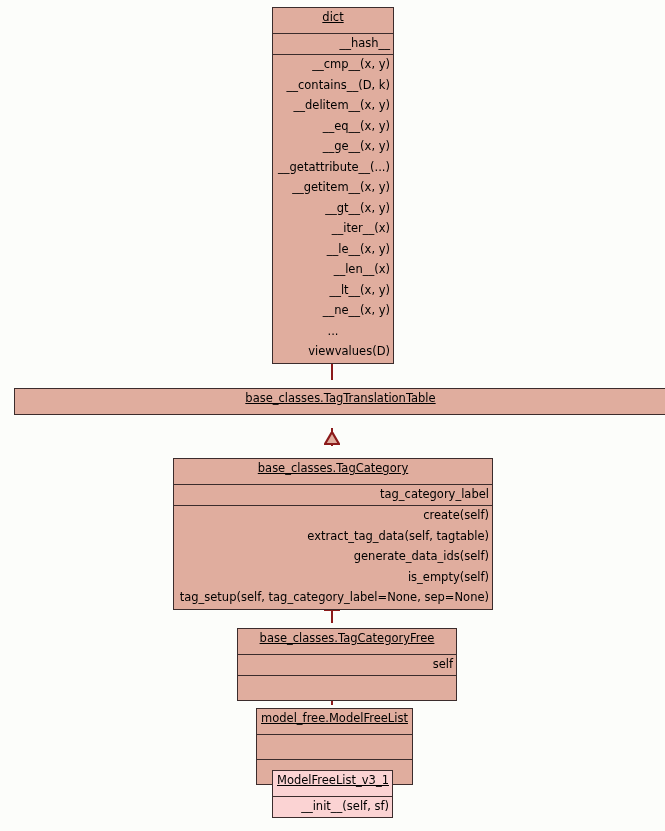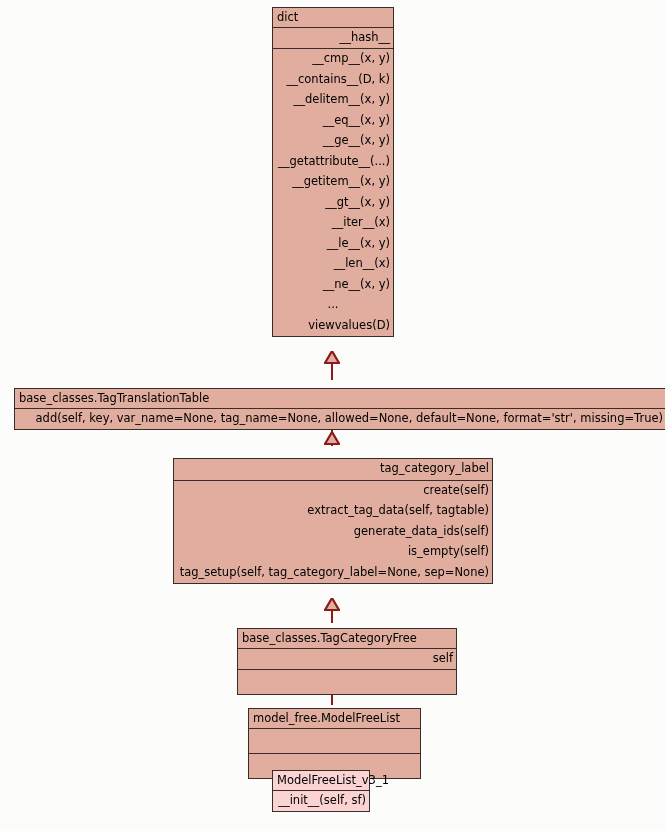--- a/index.html
+++ b/index.html
@@ -33,23 +33,24 @@
   .uml-class.light {
     background: #fbd3d3;
   }
   .compartment {
     box-sizing: border-box;
   }
   .compartment + .compartment {
     border-top: 1px solid #3b2c2c;
   }
   .cname {
-    text-align: left;
-    padding: 4px 4px 3px 4px;
+    text-align: center;
+    padding: 4px 4px 9px 4px;
     white-space: nowrap;
+    text-decoration: underline;
   }
   .row {
     padding: 4px 3px 5px 3px;
     white-space: nowrap;
     text-align: right;
   }
   .row.center {
     text-align: center;
   }
   .row.empty {
@@ -126,36 +127,37 @@
       <div class="row">__contains__(D, k)</div>
       <div class="row">__delitem__(x, y)</div>
       <div class="row">__eq__(x, y)</div>
       <div class="row">__ge__(x, y)</div>
       <div class="row">__getattribute__(...)</div>
       <div class="row">__getitem__(x, y)</div>
       <div class="row">__gt__(x, y)</div>
       <div class="row">__iter__(x)</div>
       <div class="row">__le__(x, y)</div>
       <div class="row">__len__(x)</div>
+      <div class="row">__lt__(x, y)</div>
       <div class="row">__ne__(x, y)</div>
       <div class="row center">...</div>
       <div class="row">viewvalues(D)</div>
     </div>
   </div>
 
   <div class="uml-class" style="left:14px; top:388px; width:653px;">
     <div class="compartment">
       <div class="cname">base_classes.TagTranslationTable</div>
     </div>
-    <div class="compartment">
-      <div class="row">add(self, key, var_name=None, tag_name=None, allowed=None, default=None, format='str', missing=True)</div>
-    </div>
   </div>
 
   <div class="uml-class" style="left:173px; top:458px; width:320px;">
+    <div class="compartment">
+      <div class="cname">base_classes.TagCategory</div>
+    </div>
     <div class="compartment">
       <div class="row">tag_category_label</div>
     </div>
     <div class="compartment">
       <div class="row">create(self)</div>
       <div class="row">extract_tag_data(self, tagtable)</div>
       <div class="row">generate_data_ids(self)</div>
       <div class="row">is_empty(self)</div>
       <div class="row">tag_setup(self, tag_category_label=None, sep=None)</div>
     </div>
@@ -166,33 +168,33 @@
       <div class="cname">base_classes.TagCategoryFree</div>
     </div>
     <div class="compartment">
       <div class="row">self</div>
     </div>
     <div class="compartment">
       <div class="row empty"></div>
     </div>
   </div>
 
-  <div class="uml-class" style="left:248px; top:708px; width:173px;">
+  <div class="uml-class" style="left:256px; top:708px; width:157px;">
     <div class="compartment">
       <div class="cname">model_free.ModelFreeList</div>
     </div>
     <div class="compartment">
       <div class="row empty"></div>
     </div>
     <div class="compartment">
       <div class="row empty"></div>
     </div>
   </div>
 
-  <div class="uml-class light" style="left:272px; top:770px; width:98px;">
+  <div class="uml-class light" style="left:272px; top:770px; width:121px;">
     <div class="compartment">
       <div class="cname">ModelFreeList_v3_1</div>
     </div>
     <div class="compartment">
       <div class="row">__init__(self, sf)</div>
     </div>
   </div>
 
 </div>
 

